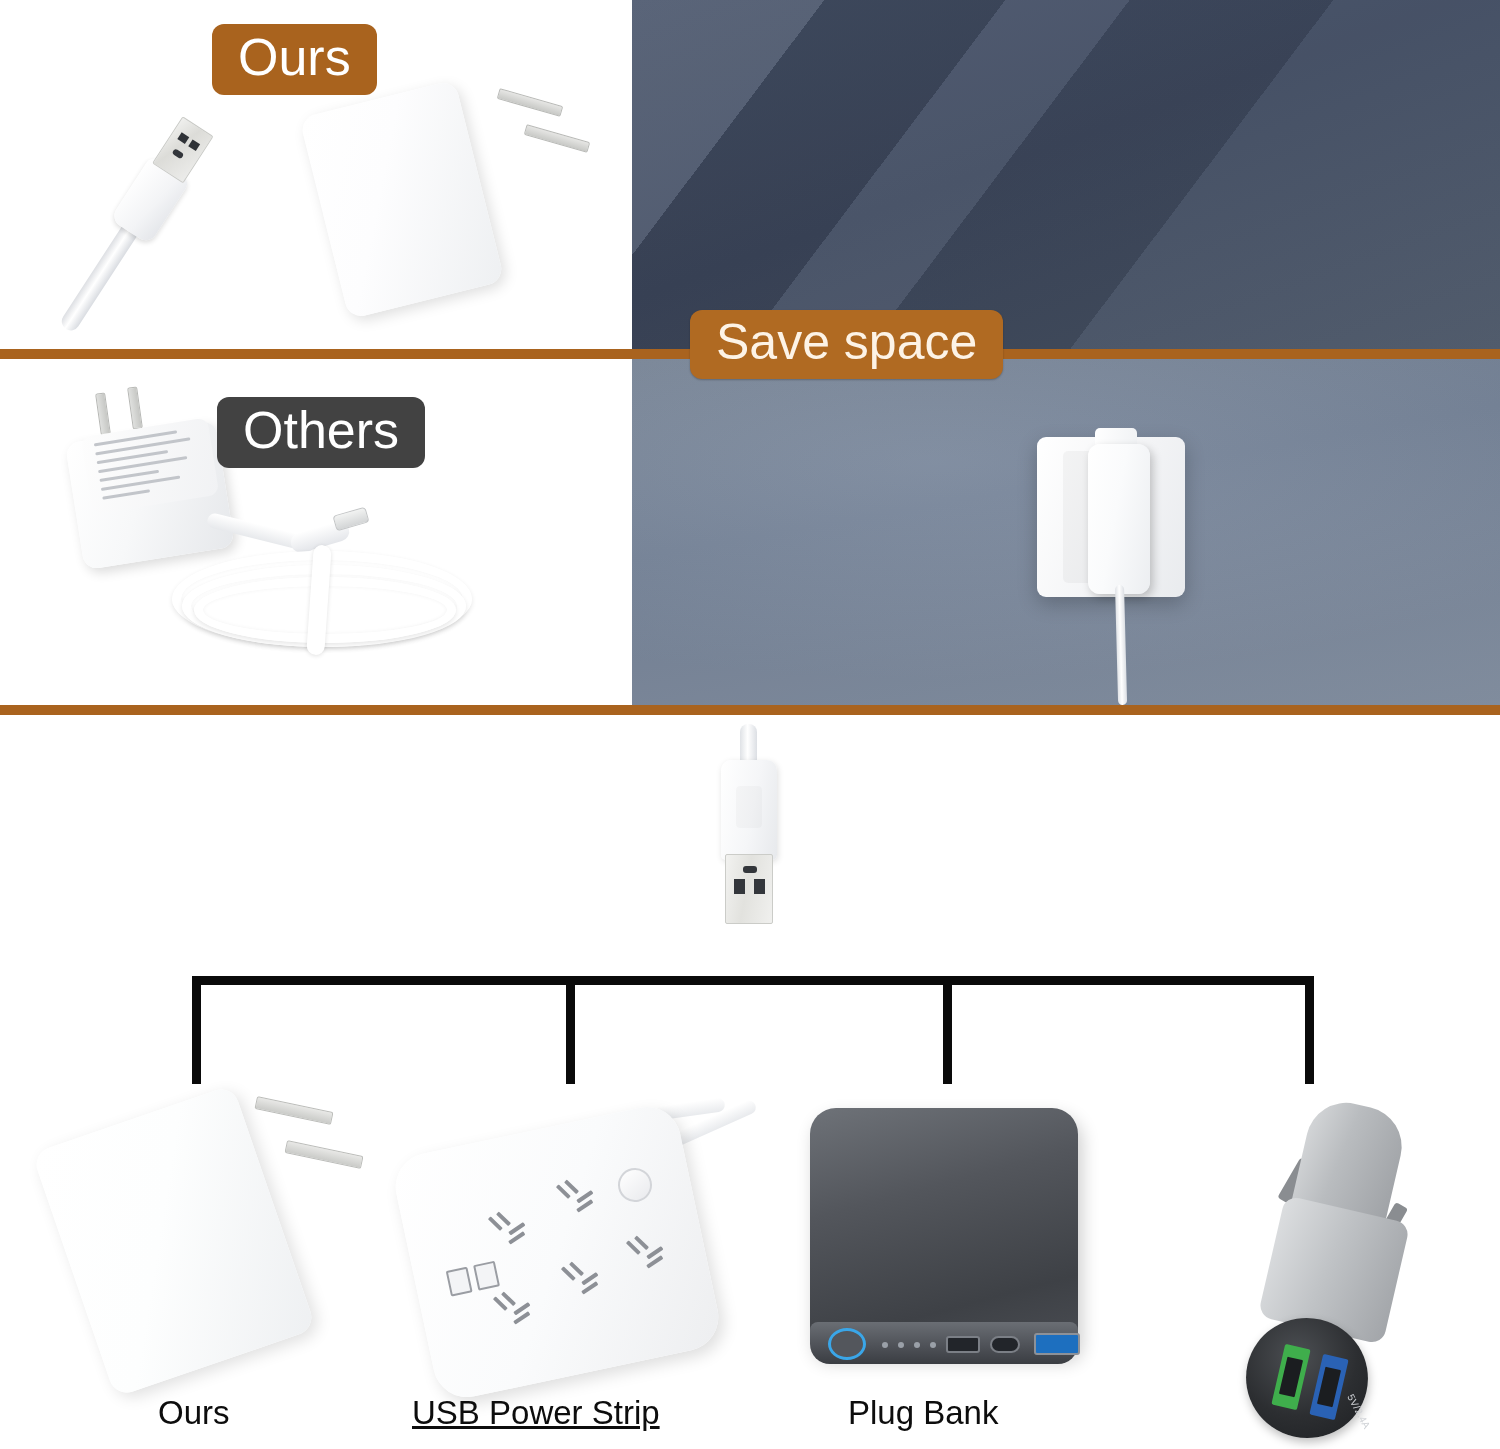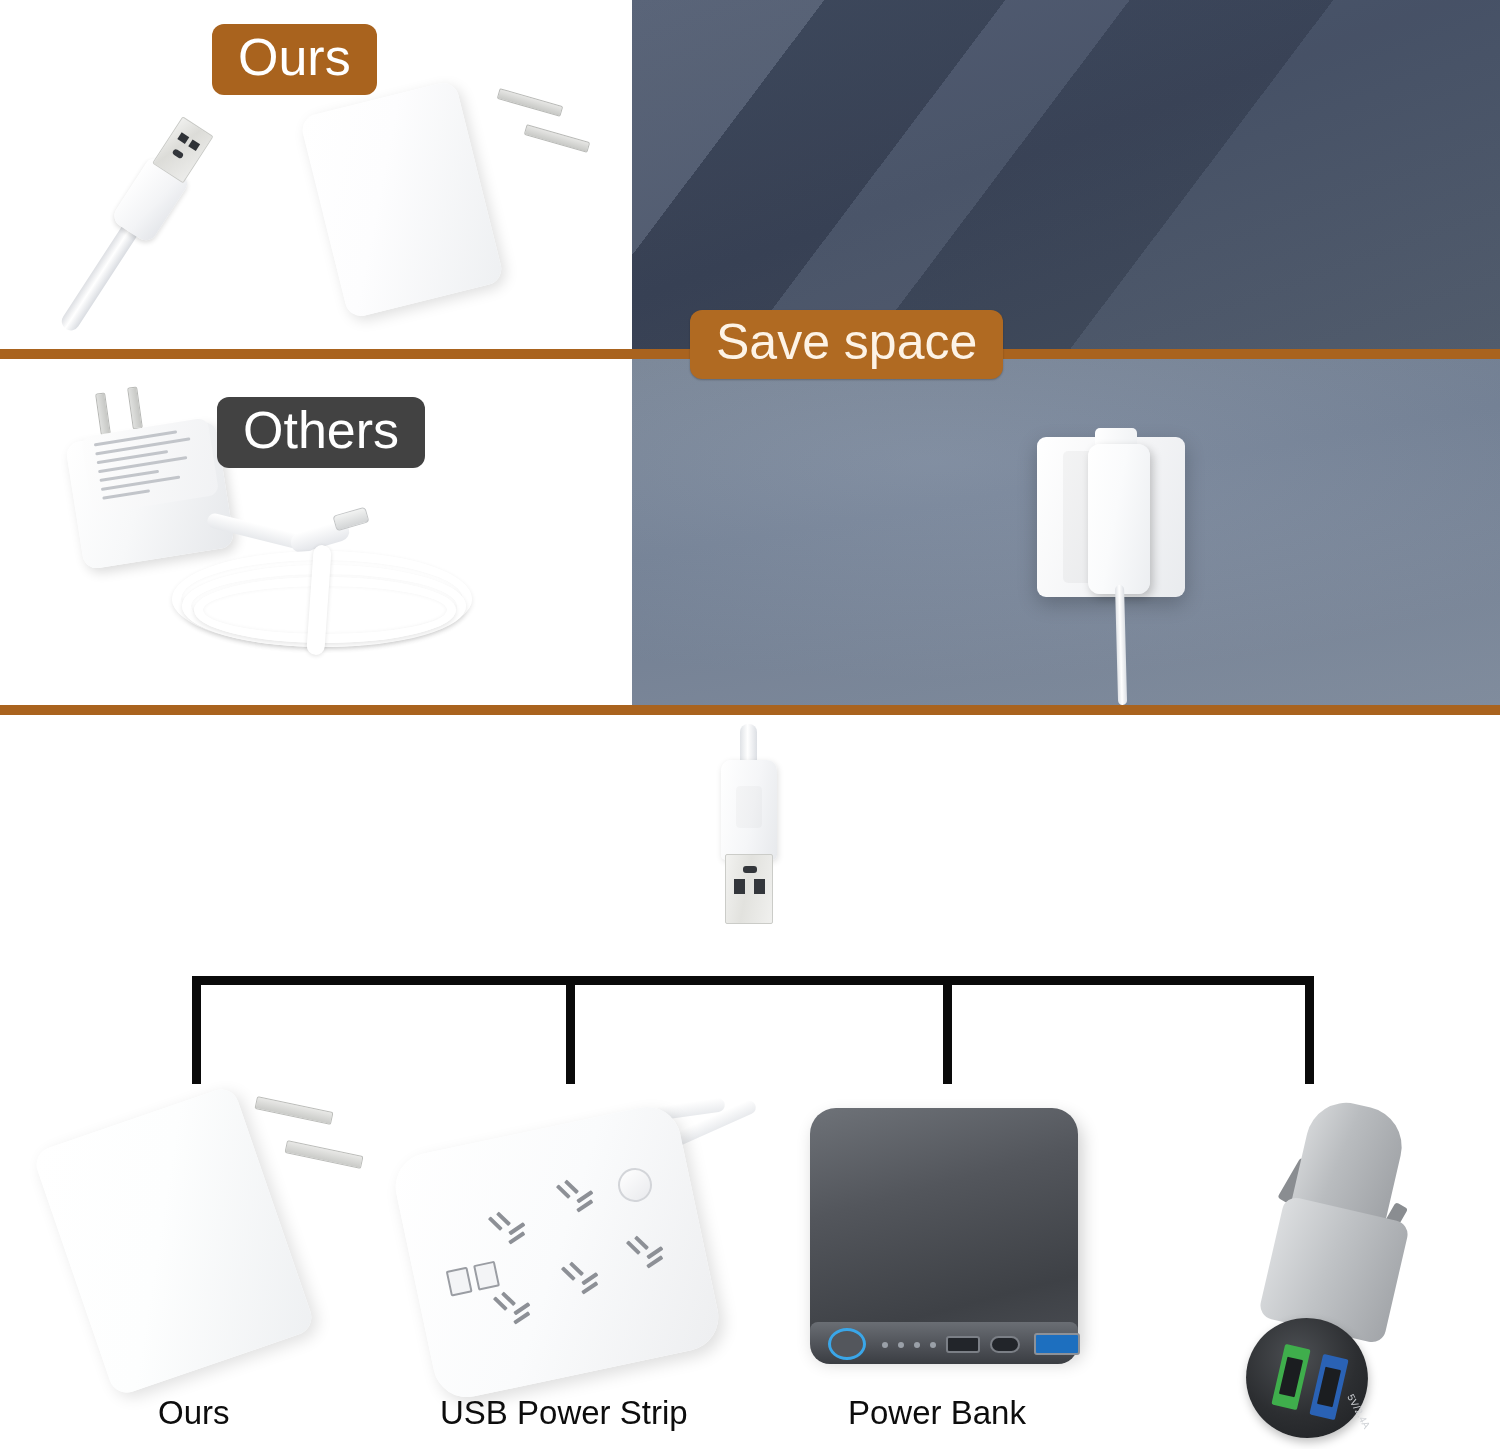--- a/index.html
+++ b/index.html
@@ -312,21 +312,21 @@
     transform: rotate(62deg); letter-spacing: .3px;
   }
 
   
   .labels { position: absolute; left: 0; top: 1394px; width: 1500px; height: 50px; }
   .label {
     position: absolute; font-size: 33px; color: #0d0d0d; white-space: nowrap;
     font-family: "Liberation Sans", sans-serif;
   }
   .label-1 { left: 158px; }
-  .label-2 { left: 440px; }
+  .label-2 { left: 412px; text-decoration: underline; }
   .label-3 { left: 848px; }
   .label-4 { left: 1100px; }
 </style>
 </head>
 <body>
 
 <div class="page">
 
   <div class="compare">
 
@@ -476,16 +476,16 @@
       <div class="car-face"></div>
       <div class="car-port car-port-green"></div>
       <div class="car-port car-port-blue"></div>
       <div class="car-label">5V/2.4A</div>
     </div>
   </div>
 
   <div class="labels">
     <div class="label label-1">Ours</div>
     <div class="label label-2">USB Power Strip</div>
-    <div class="label label-3">Power Bank</div>
+    <div class="label label-3">Plug Bank</div>
   </div>
 
 </div>
 
 </body></html>

